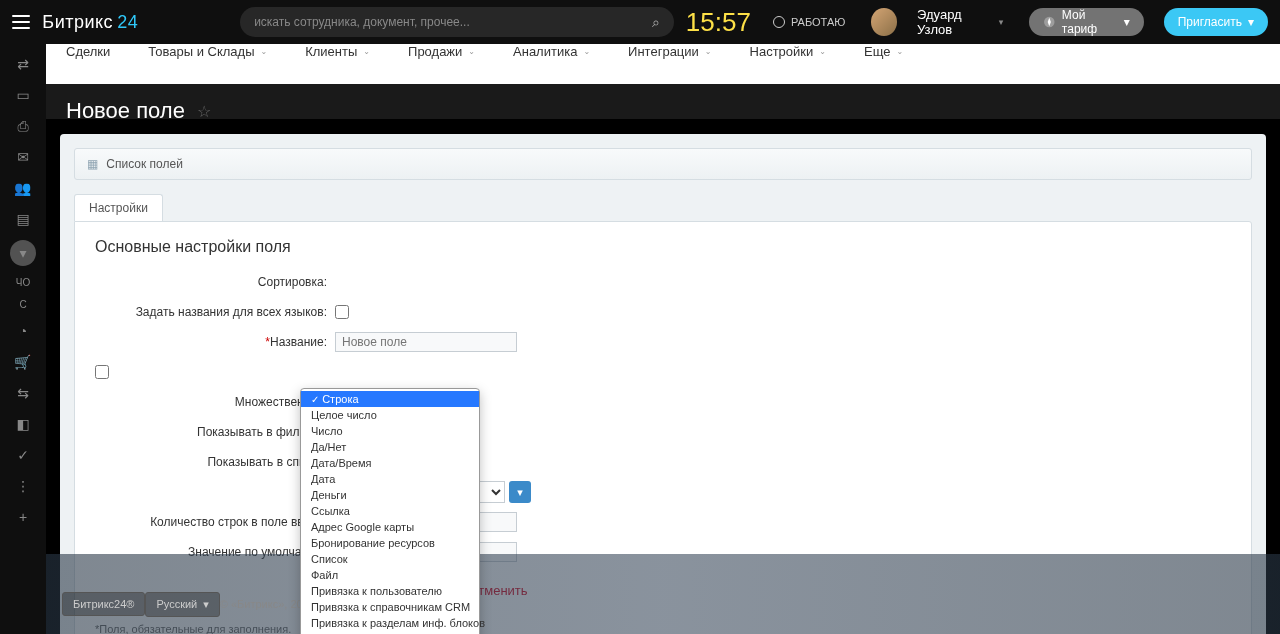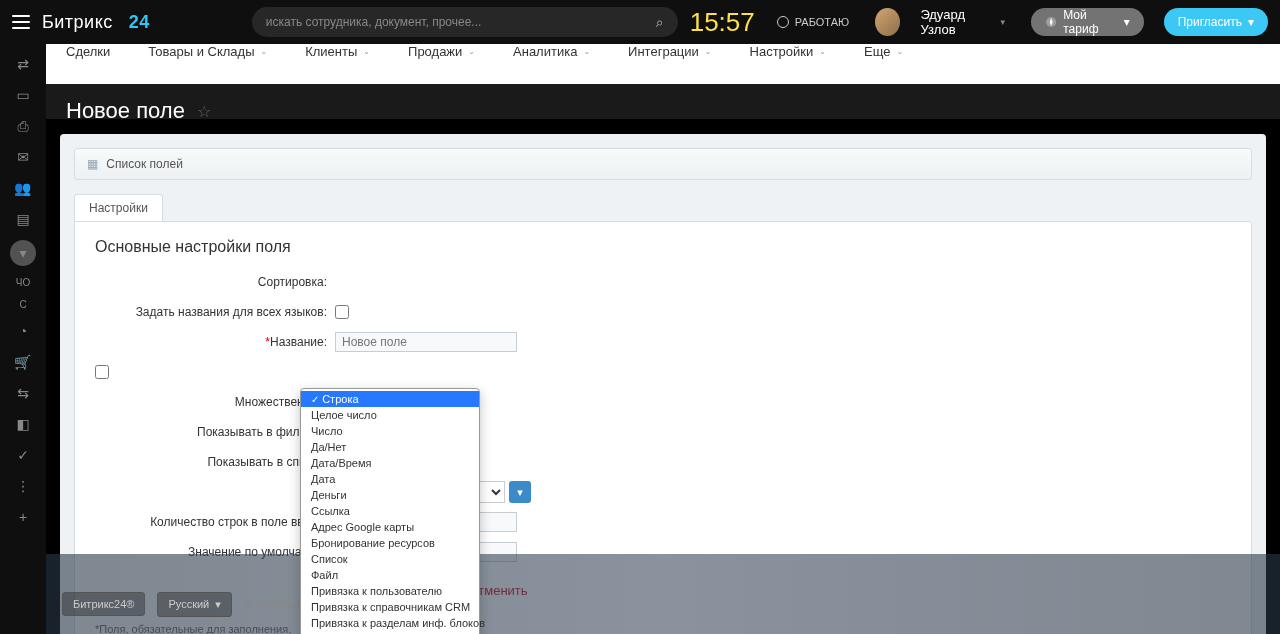--- a/index.html
+++ b/index.html
@@ -1,21 +1,21 @@
 <!DOCTYPE html>
 <html><head>
 <meta charset="utf-8">
 <style>
 *{margin:0;padding:0;box-sizing:border-box;font-family:"Helvetica Neue",Arial,sans-serif}
 body{width:1280px;height:634px;overflow:hidden;background:#000;position:relative}
 .topbar{height:44px;background:#0f0f0f;display:flex;align-items:center;padding:0 12px;color:#fff;gap:12px}
 .burger{width:20px;height:20px;display:flex;flex-direction:column;justify-content:center;gap:4px;cursor:pointer}
 .burger span{height:2px;background:#fff;border-radius:1px}
 .logo{font-size:18px;font-weight:300;letter-spacing:0.5px}
-.logo b{color:#2fc7f7;font-weight:700;margin-left:16px}
+.logo b{color:#2fc7f7;font-weight:400;margin-left:4px}
 .search-wrap{margin-left:90px;background:rgba(255,255,255,0.1);border-radius:20px;height:30px;width:470px;display:flex;align-items:center;padding:0 14px}
 .search-wrap input{background:none;border:none;outline:none;color:#ccc;font-size:12px;flex:1}
 .search-wrap input::placeholder{color:#888}
 .search-icon{color:#aaa;font-size:14px}
 .clock{margin-left:auto;font-size:26px;font-weight:400;color:#fde047}
 .work-status{display:flex;align-items:center;gap:6px;font-size:11px;color:#ccc;margin-left:10px}
 .work-status .dot{width:12px;height:12px;border:1.5px solid #ccc;border-radius:50%;position:relative}
 .avatar{width:28px;height:28px;border-radius:50%;background:linear-gradient(135deg,#d4a574,#8b6f47);margin-left:14px}
 .username{font-size:13px;font-weight:500;margin-left:8px;display:flex;align-items:center;gap:6px}
 .username .chev{font-size:9px;color:#888}
@@ -45,21 +45,21 @@
 .form-input{width:182px;height:20px;border:1px solid #c6cdd3;background:#f8f9fa;padding:0 6px;font-size:12px;color:#666}
 .form-check{width:14px;height:14px}
 .buttons-row{display:flex;gap:24px;align-items:center;margin-top:12px;margin-left:248px}
 .btn-apply{background:linear-gradient(#f5f7f8,#e4e9ec);border:1px solid #c6cdd3;border-radius:3px;padding:6px 16px;font-size:13px;color:#444;cursor:pointer}
 .btn-cancel{color:#d0021b;font-size:13px;cursor:pointer}
 .footnote{font-size:11px;color:#666;margin-top:18px}
 .dropdown{position:absolute;left:300px;top:388px;width:180px;background:#fff;border:1px solid #999;border-radius:4px;box-shadow:0 4px 12px rgba(0,0,0,0.25);z-index:100;font-size:11px;padding:2px 0}
 .dropdown .opt{padding:2px 10px;color:#333;cursor:pointer;white-space:nowrap}
 .dropdown .opt.sel{background:#2678ff;color:#fff}
 .dropdown .opt.sel::before{content:"✓ ";font-size:10px}
-.footer{position:absolute;bottom:0;left:46px;right:0;height:60px;display:flex;align-items:center;padding:0 16px;gap:12px;z-index:3}
+.footer{position:absolute;bottom:0;left:46px;right:0;height:60px;display:flex;align-items:center;padding:0 16px;z-index:3}
 .footer-badge{border:1px solid #555;border-radius:3px;padding:5px 10px;font-size:11px;color:#ccc;background:rgba(0,0,0,0.3)}
 .footer-lang{border:1px solid #555;border-radius:3px;padding:5px 10px;font-size:11px;color:#ccc;display:flex;gap:6px;align-items:center;background:rgba(0,0,0,0.3)}
 .footer-copy{font-size:11px;color:#888}
 .bg-art{position:absolute;bottom:0;left:46px;right:0;height:80px;background:linear-gradient(90deg,#2a3847,#3b4a5c,#2a3847);z-index:1;opacity:0.6}
 .side-select{width:170px;height:22px;border:1px solid #c6cdd3;background:#fff;font-size:12px;color:#333;padding:0 4px}
 .side-select-btn{width:22px;height:22px;background:#3b8ac9;border:none;border-radius:3px;margin-left:4px;color:#fff;font-size:11px}
 </style>
 </head>
 <body>
 

